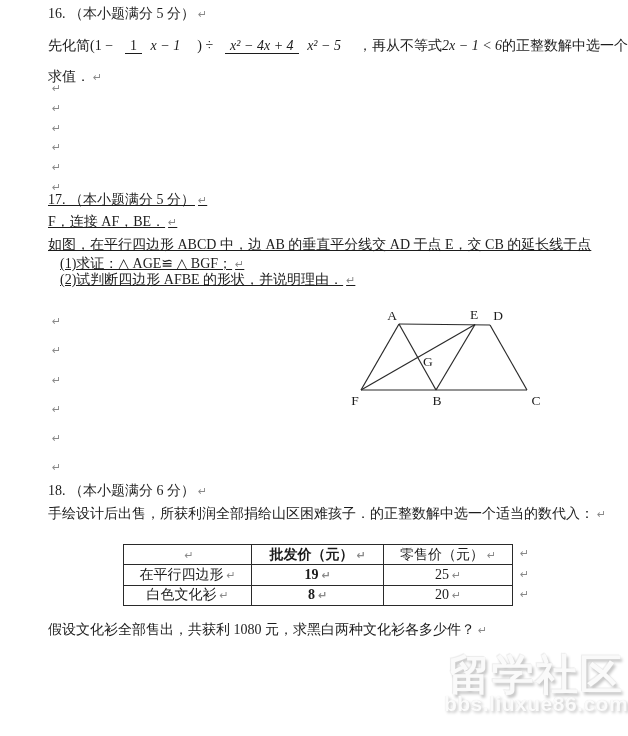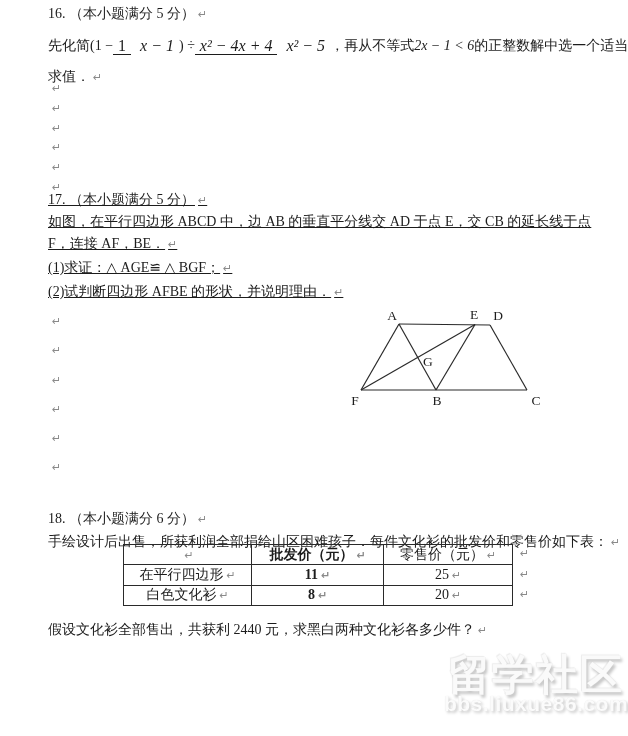--- a/index.html
+++ b/index.html
@@ -18,37 +18,37 @@
   .stack1 .pilcrow{line-height:19.8px;}
   .stack2{left:52px;top:307px;}
   .stack2 .pilcrow{line-height:29.3px;}
 
   .q16{position:absolute;left:48px;top:4px;}
   .q16 .header{line-height:20px;}
   .formula{display:flex;align-items:center;height:40px;margin-top:1px;white-space:nowrap;}
   .formula>span{display:inline-block;}
   .mathi{font-style:italic;}
   .frac{display:inline-flex;flex-direction:column;align-items:center;text-align:center;
-        font-size:16px;line-height:1.2;margin:0 0;vertical-align:middle;}
+        font-size:14px;line-height:1.2;margin:0 12px;vertical-align:middle;}
   .frac .num{padding:0 5px;border-bottom:1px solid #1c1c1c;}
   .frac .den{padding:0 5px;}
   .q16 .l2{line-height:20px;margin-top:1px;}
 
   .q17{position:absolute;left:48px;top:189px;text-decoration:underline;}
   .q17 .header{line-height:21px;}
   .q17 .t1,.q17 .t2{line-height:22px;}
-  .q17 .p1,.q17 .p2{line-height:23px;}
+  .q17 .p1,.q17 .p2{line-height:15px;margin-left:12px;}
 
   .figure{position:absolute;left:346px;top:306px;width:208px;height:102px;}
   .figure svg{display:block;}
   .figure text{font-family:"Liberation Serif","DejaVu Serif",serif;font-size:13.5px;fill:#1c1c1c;}
   .figure line{stroke:#2a2a2a;stroke-width:1.2;}
 
   .q18{position:absolute;left:48px;top:480px;}
-  .q18 .header{line-height:21px;margin-top:28px;}
+  .q18 .header{line-height:21px;}
   .q18 .t1{line-height:22px;}
   .q18 .t2{line-height:23px;}
 
   .table-wrap{position:absolute;left:123px;top:544px;display:flex;align-items:stretch;}
   table.price{border-collapse:collapse;}
   table.price td{
     border:1px solid #2a2a2a;text-align:center;vertical-align:middle;
     height:19px;padding:0 2px;font-size:14px;white-space:nowrap;
   }
   td.c0{width:123px;} td.c1{width:127px;font-weight:bold;} td.c2{width:124px;}
@@ -98,22 +98,22 @@
     <span class="pilcrow">↵</span>
     <span class="pilcrow">↵</span>
     <span class="pilcrow">↵</span>
     <span class="pilcrow">↵</span>
     <span class="pilcrow">↵</span>
     <span class="pilcrow">↵</span>
   </div>
 
   <section class="q17">
     <div class="line header"><span>17. （本小题满分 5 分）</span><span class="pilcrow">↵</span></div>
+    <div class="line t2"><span>F，连接 AF，BE．</span><span class="pilcrow">↵</span></div>
     <div class="line t1">如图，在平行四边形 ABCD 中，边 AB 的垂直平分线交 AD 于点 E，交 CB 的延长线于点</div>
-    <div class="line t2"><span>F，连接 AF，BE．</span><span class="pilcrow">↵</span></div>
     <div class="line p1"><span>(1)求证：△ AGE≌ △ BGF；</span><span class="pilcrow">↵</span></div>
     <div class="line p2"><span>(2)试判断四边形 AFBE 的形状，并说明理由．</span><span class="pilcrow">↵</span></div>
   </section>
 
   <div class="figure">
     <svg width="208" height="102" viewBox="0 0 208 102">
       <line x1="53" y1="18" x2="144" y2="19"></line>
       <line x1="15" y1="84" x2="181" y2="84"></line>
       <line x1="53" y1="18" x2="15" y2="84"></line>
       <line x1="144" y1="19" x2="181" y2="84"></line>
@@ -134,50 +134,50 @@
     <span class="pilcrow">↵</span>
     <span class="pilcrow">↵</span>
     <span class="pilcrow">↵</span>
     <span class="pilcrow">↵</span>
     <span class="pilcrow">↵</span>
     <span class="pilcrow">↵</span>
   </div>
 
   <section class="q18">
     <div class="line header"><span>18. （本小题满分 6 分）</span><span class="pilcrow">↵</span></div>
-    <div class="line t2"><span>手绘设计后出售，所获利润全部捐给山区困难孩子．每件文化衫的批发价和零售价如下表：</span><span class="pilcrow">↵</span></div>
+    <div class="line t2"><span>手绘设计后出售，所获利润全部捐给山区困难孩子．的正整数解中选一个适当的数代入：</span><span class="pilcrow">↵</span></div>
   </section>
 
   <div class="table-wrap">
     <table class="price">
       <tbody>
         <tr>
           <td class="c0"><span></span><span class="pilcrow">↵</span></td>
           <td class="c1"><span>批发价（元）</span><span class="pilcrow">↵</span></td>
           <td class="c2"><span>零售价（元）</span><span class="pilcrow">↵</span></td>
         </tr>
         <tr>
           <td class="c0"><span>在平行四边形</span><span class="pilcrow">↵</span></td>
-          <td class="c1"><span>11</span><span class="pilcrow">↵</span></td>
+          <td class="c1"><span>19</span><span class="pilcrow">↵</span></td>
           <td class="c2"><span>25</span><span class="pilcrow">↵</span></td>
         </tr>
         <tr>
           <td class="c0"><span>白色文化衫</span><span class="pilcrow">↵</span></td>
           <td class="c1"><span>8</span><span class="pilcrow">↵</span></td>
           <td class="c2"><span>20</span><span class="pilcrow">↵</span></td>
         </tr>
       </tbody>
     </table>
     <div class="rowmarks">
       <span class="pilcrow">↵</span>
       <span class="pilcrow">↵</span>
       <span class="pilcrow">↵</span>
     </div>
   </div>
 
-  <div class="line q18-final"><span>假设文化衫全部售出，共获利 2440 元，求黑白两种文化衫各多少件？</span><span class="pilcrow">↵</span></div>
+  <div class="line q18-final"><span>假设文化衫全部售出，共获利 1080 元，求黑白两种文化衫各多少件？</span><span class="pilcrow">↵</span></div>
 
   <div class="watermark">
     <div class="wm-title">留学社区</div>
     <div class="wm-url">bbs.liuxue86.com</div>
   </div>
 
 </div>
 
 </body></html>

